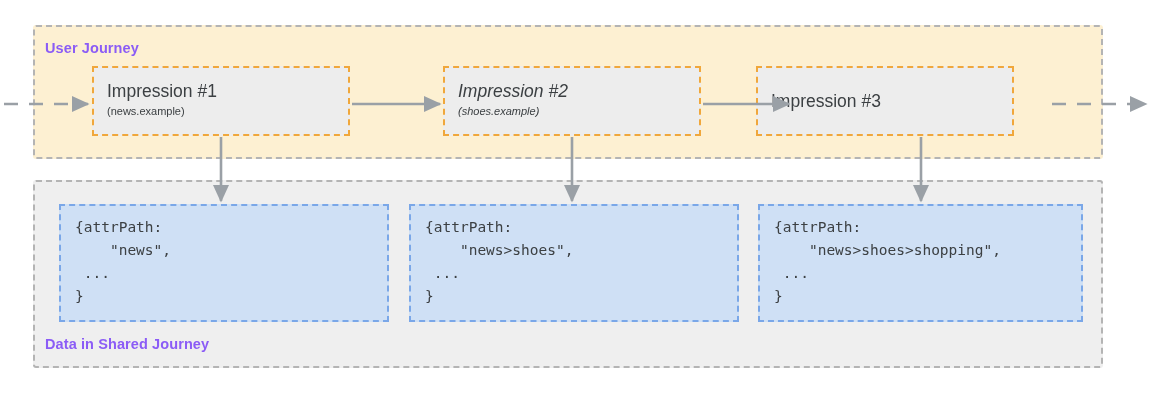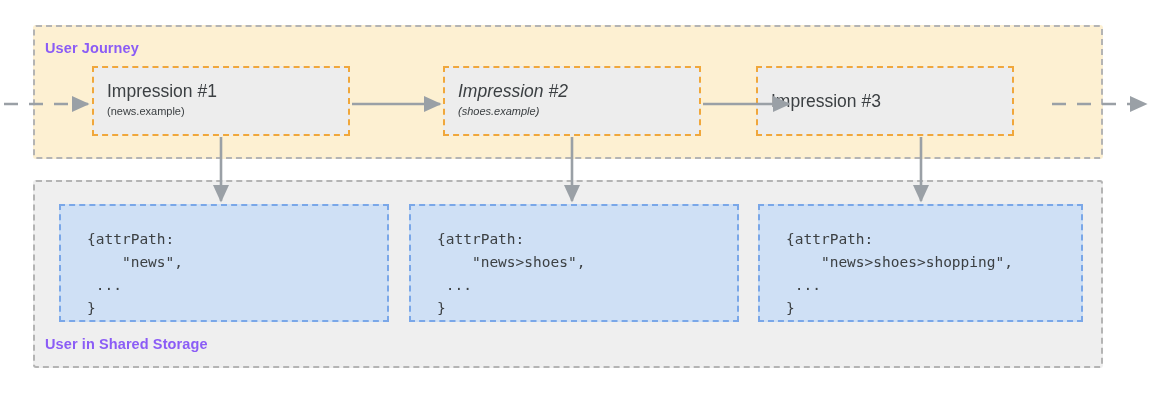--- a/index.html
+++ b/index.html
@@ -95,21 +95,21 @@
     background: #cfe0f5;
     top: 204px;
     height: 118px;
     padding: 10px 14px 0 14px;
   }
   #data-box-1 { left: 59px;  width: 330px; }
   #data-box-2 { left: 409px; width: 330px; }
   #data-box-3 { left: 758px; width: 325px; }
 
   .data-code {
-    margin: 12px;
+    margin: 0;
     font-family: "DejaVu Sans Mono", "Liberation Mono", monospace;
     font-size: 14.5px;
     line-height: 23px;
     color: #3c4043;
     white-space: pre;
   }
 
   
   #connectors {
     position: absolute;
@@ -123,21 +123,21 @@
 </head>
 <body>
 
 <div id="diagram">
 
   <div class="container" id="journey-container"></div>
   <div class="container" id="storage-container"></div>
 
   <div class="container-label" id="journey-label">User Journey</div>
 
-  <div class="container-label" id="storage-label">User in Shared Storage</div>
+  <div class="container-label" id="storage-label">Data in Shared Journey</div>
 
   <div class="impression-box" id="impression-box-1">
     <div class="impression-title">Impression #1</div>
     <div class="impression-origin">(news.example)</div>
   </div>
 
   <div class="impression-box" id="impression-box-2">
     <div class="impression-title">Impression #2</div>
     <div class="impression-origin">(shoes.example)</div>
   </div>

